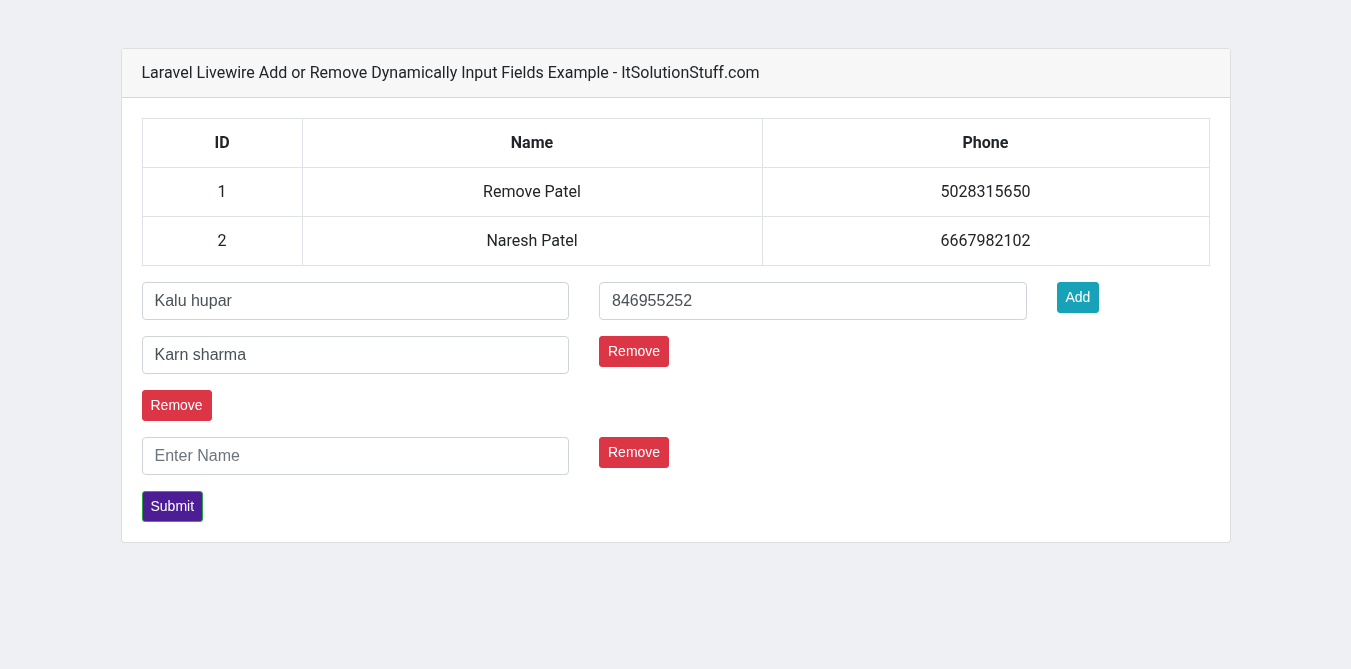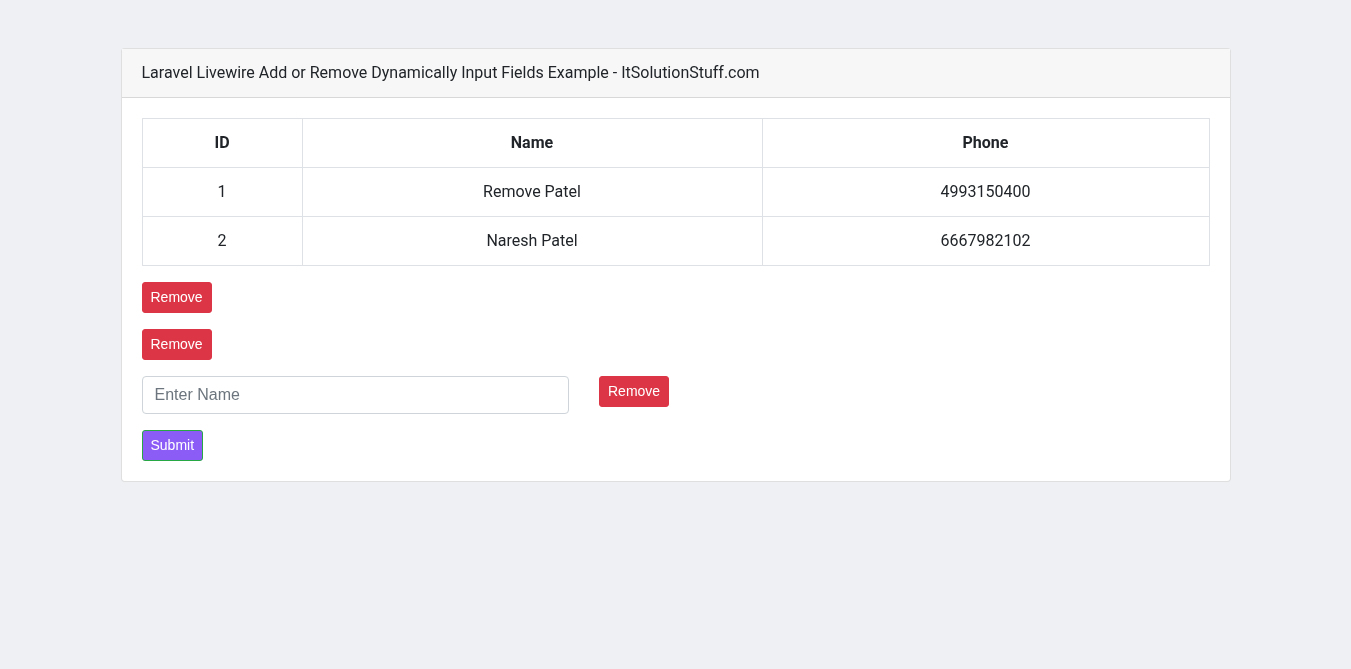--- a/index.html
+++ b/index.html
@@ -105,21 +105,21 @@
     }
     .btn-info {
       background-color: #17a2b8;
       border-color: #17a2b8;
     }
     .btn-danger {
       background-color: #dc3545;
       border-color: #dc3545;
     }
     .btn-success {
-      background-color: #8b5cf6;
+      background-color: #4c1d95;
       border-color: #28a745;
     }
   </style>
 </head>
 <body>
 
 <div class="container">
   <div class="card">
     <div class="card-header">
       <span>Laravel Livewire Add or Remove Dynamically Input Fields Example - ItSolutionStuff.com</span>
@@ -131,32 +131,46 @@
           <tr>
             <th style="width:160px;">ID</th>
             <th style="width:460px;">Name</th>
             <th>Phone</th>
           </tr>
         </thead>
         <tbody>
           <tr>
             <td>1</td>
             <td>Remove Patel</td>
-            <td>4993150400</td>
+            <td>5028315650</td>
           </tr>
           <tr>
             <td>2</td>
             <td>Naresh Patel</td>
             <td>6667982102</td>
           </tr>
         </tbody>
       </table>
 
+      <div class="row">
+        <div class="col-5">
+          <input type="text" class="form-control" value="Kalu hupar" placeholder="Enter Name" style="">
+        </div>
+        <div class="col-5">
+          <input type="text" class="form-control" value="846955252" placeholder="Enter phone" style="">
+        </div>
+        <div class="col-2">
+          <button class="btn btn-info btn-sm">Add</button>
+        </div>
+      </div>
 
       <div class="row">
+        <div class="col-5">
+          <input type="text" class="form-control" value="Karn sharma" placeholder="Enter Name" style="">
+        </div>
         <div class="col-2">
           <button class="btn btn-danger btn-sm">Remove</button>
         </div>
       </div>
 
       <div class="row">
         <div class="col-2">
           <button class="btn btn-danger btn-sm">Remove</button>
         </div>
       </div>

